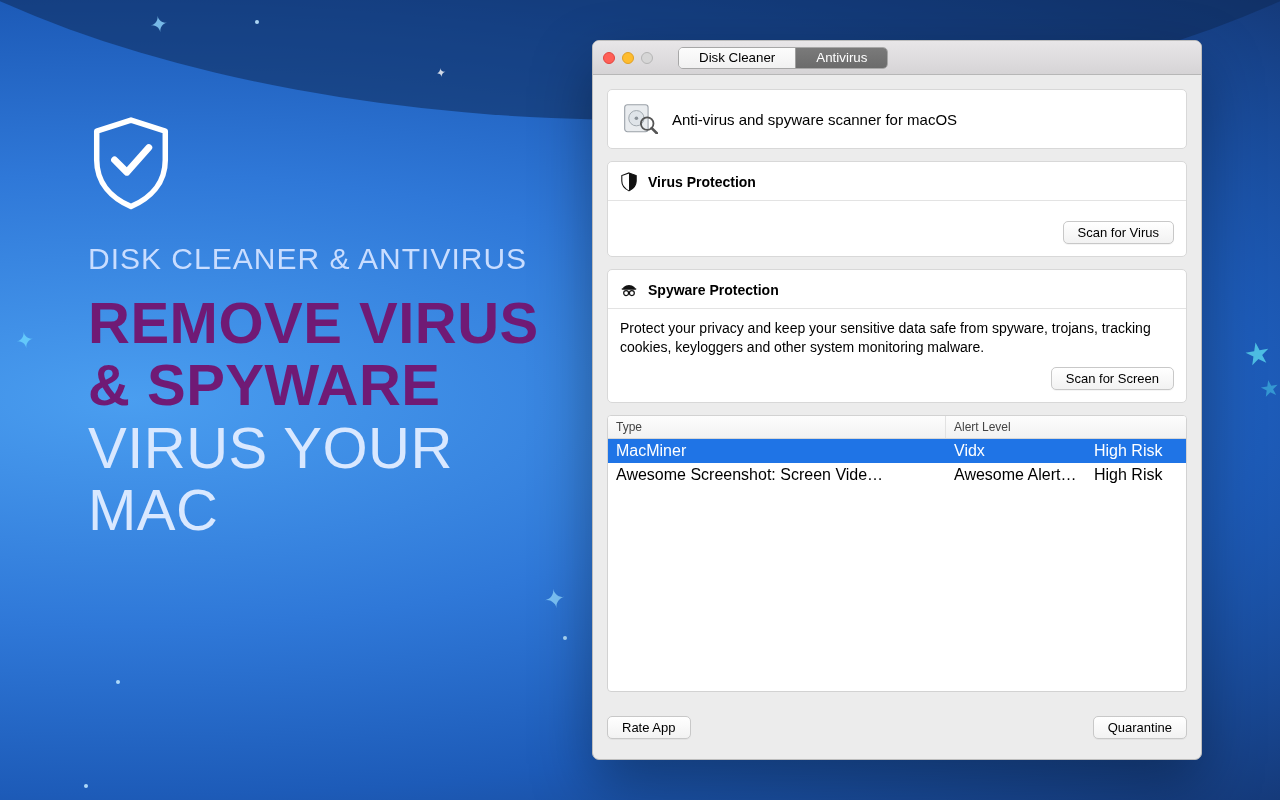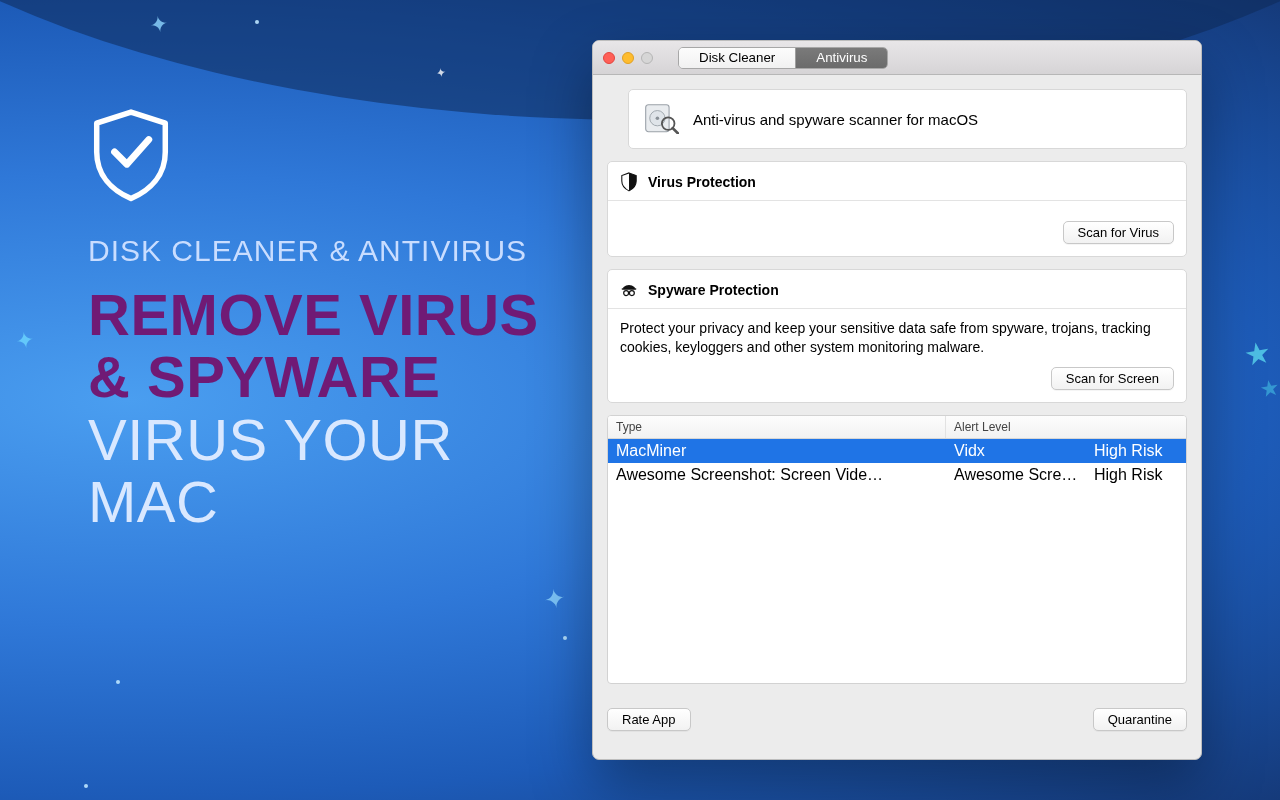--- a/index.html
+++ b/index.html
@@ -32,21 +32,21 @@
     width: 4px; height: 4px;
     border-radius: 50%;
     background: #bde6ff;
     opacity: 0.9;
   }
 
   
   .promo {
     position: absolute;
     left: 88px;
-    top: 108px;
+    top: 116px;
     width: 470px;
     color: #fff;
   }
   .shield {
     width: 86px; height: 96px;
     display: inline-block;
   }
   .promo-sub {
     margin-top: 24px;
     font-size: 30px;
@@ -128,21 +128,20 @@
     background: #fff;
     border: 1px solid #d8d8d8;
     border-radius: 5px;
   }
   .intro {
     padding: 12px 14px;
     display: flex;
     align-items: center;
     gap: 14px;
     font-size: 15px;
-    margin-left: 21px;
   }
   .disk-ico { width: 36px; height: 34px; flex-shrink:0; }
 
   .panel-head {
     padding: 10px 12px 8px 12px;
     display: flex;
     align-items: center;
     gap: 10px;
     border-bottom: 1px solid #e3e3e3;
     font-weight: 700;
@@ -197,21 +196,21 @@
   }
   .trow > div {
     padding: 1px 8px;
     white-space: nowrap;
     overflow: hidden;
     text-overflow: ellipsis;
   }
   .trow.selected { background: #1f74e6; color: #fff; }
 
   .footer {
-    padding: 10px 14px 28px 14px;
+    padding: 10px 14px 20px 14px;
     display: flex;
     justify-content: space-between;
   }
 
   .panel-icon { width:18px; height:20px; flex-shrink:0; }
 </style>
 </head>
 <body>
 
 <div class="top-arc"></div>
@@ -311,21 +310,21 @@
         <div>Alert Level</div>
       </div>
       <div class="tbody">
         <div class="trow selected">
           <div>MacMiner</div>
           <div>Vidx</div>
           <div>High Risk</div>
         </div>
         <div class="trow">
           <div>Awesome Screenshot: Screen Vide…</div>
-          <div>Awesome Scre…</div>
+          <div>Awesome Alert…</div>
           <div>High Risk</div>
         </div>
       </div>
     </div>
 
   </div>
 
   <div class="footer">
     <button class="mac-btn">Rate App</button>
     <button class="mac-btn">Quarantine</button>

